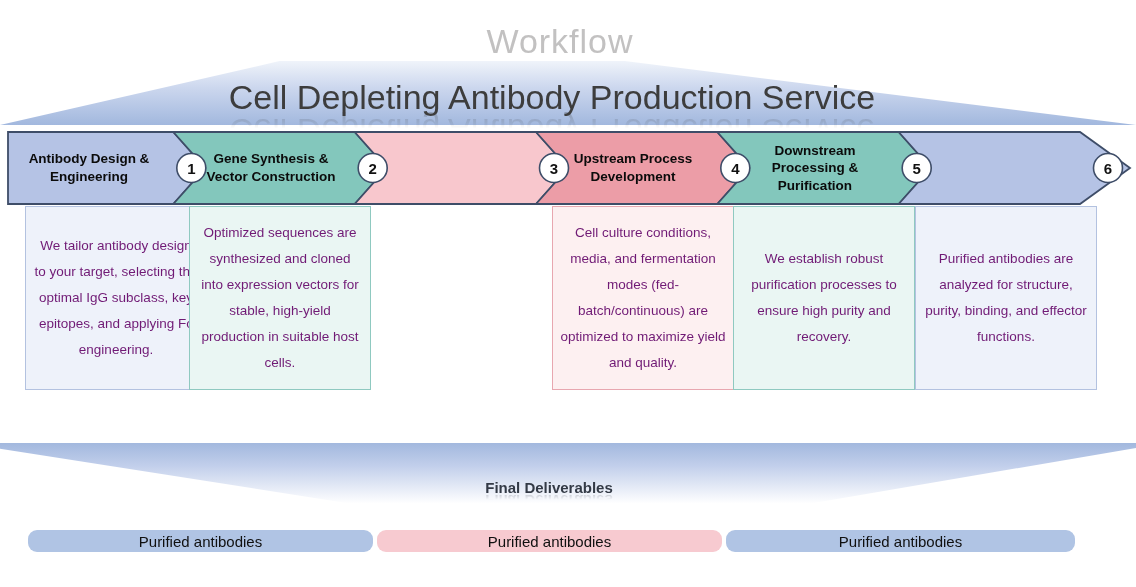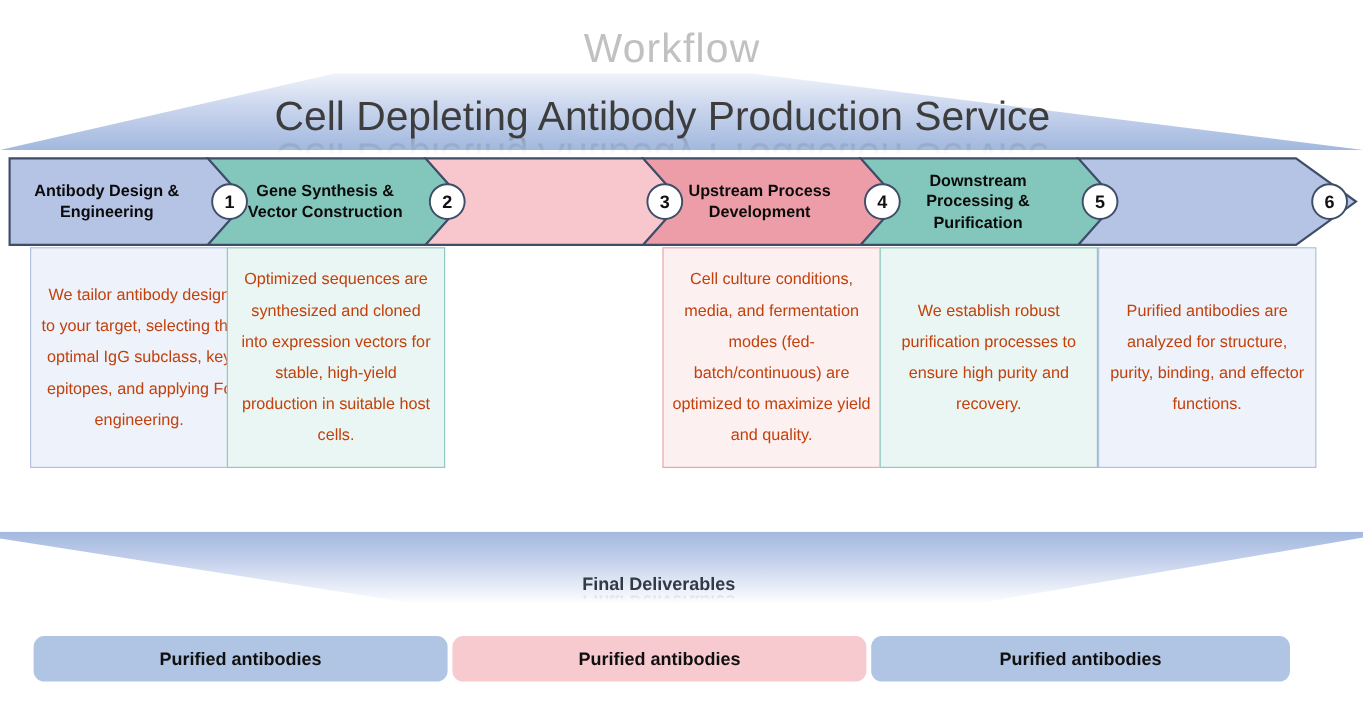--- a/index.html
+++ b/index.html
@@ -32,44 +32,44 @@
   .c-blue{fill:#b5c3e5}.c-teal{fill:#83c7bc}.c-pink{fill:#f8c7cd}.c-rose{fill:#ec9da7}
   .step-title{
     position:absolute;top:130px;height:76px;width:150px;
     display:flex;align-items:center;justify-content:center;text-align:center;
     font-size:13.5px;font-weight:bold;color:#0b0b0b;line-height:1.3;
   }
   
   .desc-box{
     position:absolute;top:206px;height:184px;width:182px;box-sizing:border-box;
     border:1.5px solid;display:flex;align-items:center;justify-content:center;
-    text-align:center;font-size:13.5px;color:#c2410c;line-height:26px;
+    text-align:center;font-size:13.5px;color:#701a75;line-height:26px;
     padding:4px 7px;
   }
   .b-blue{background:#eef2fa;border-color:#b3c2e0;}
   .b-teal{background:#eaf6f3;border-color:#8fc9c0;}
   .b-pink{background:#fdf1f2;border-color:#f2bcc2;}
   .b-rose{background:#fdf0f1;border-color:#e8a7b0;}
   .it{font-style:italic;}
   
   .banner-bottom{
     position:absolute;top:443px;left:0;width:1136px;height:82px;
     background:linear-gradient(180deg,#a2b8de 0%,#c2cfeb 28%,rgba(255,255,255,0) 74%);
     clip-path:polygon(0 0,100% 0,100% 6%,62% 96%,41% 96%,0 7%);
   }
   .final-label{
     position:absolute;top:479px;left:1px;width:1096px;text-align:center;
     font-size:15px;font-weight:bold;color:#333a46;
     -webkit-box-reflect:below -4px linear-gradient(rgba(0,0,0,0) 55%,rgba(0,0,0,0.30));
   }
   
   .bar{
-    position:absolute;top:530px;height:38px;border-radius:9px;
+    position:absolute;top:530px;height:22px;border-radius:9px;
     display:flex;align-items:center;justify-content:center;
-    font-size:15px;font-weight:bold;color:#101010;
+    font-size:15px;font-weight:normal;color:#101010;
   }
   .bar-blue{background:#b0c4e4;}
   .bar-pink{background:#f7cad0;}
 </style>
 </head>
 <body>
 
 <div class="canvas">
 
   <div class="main-title">Workflow</div>

